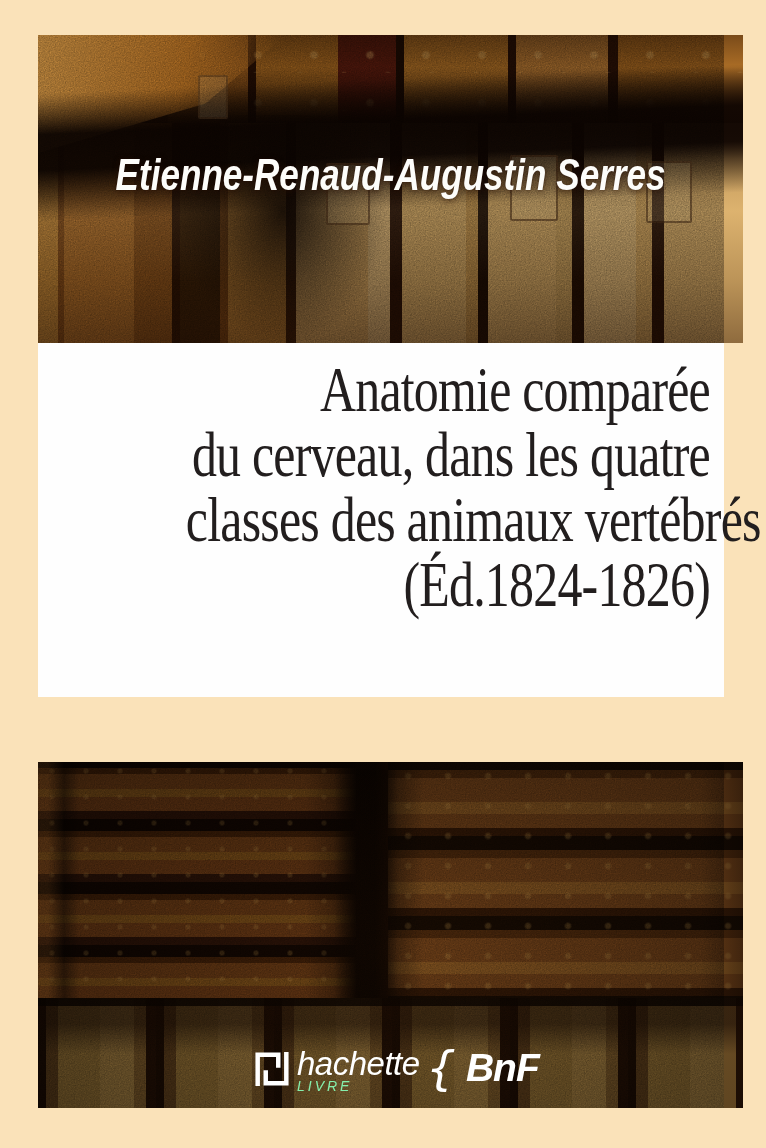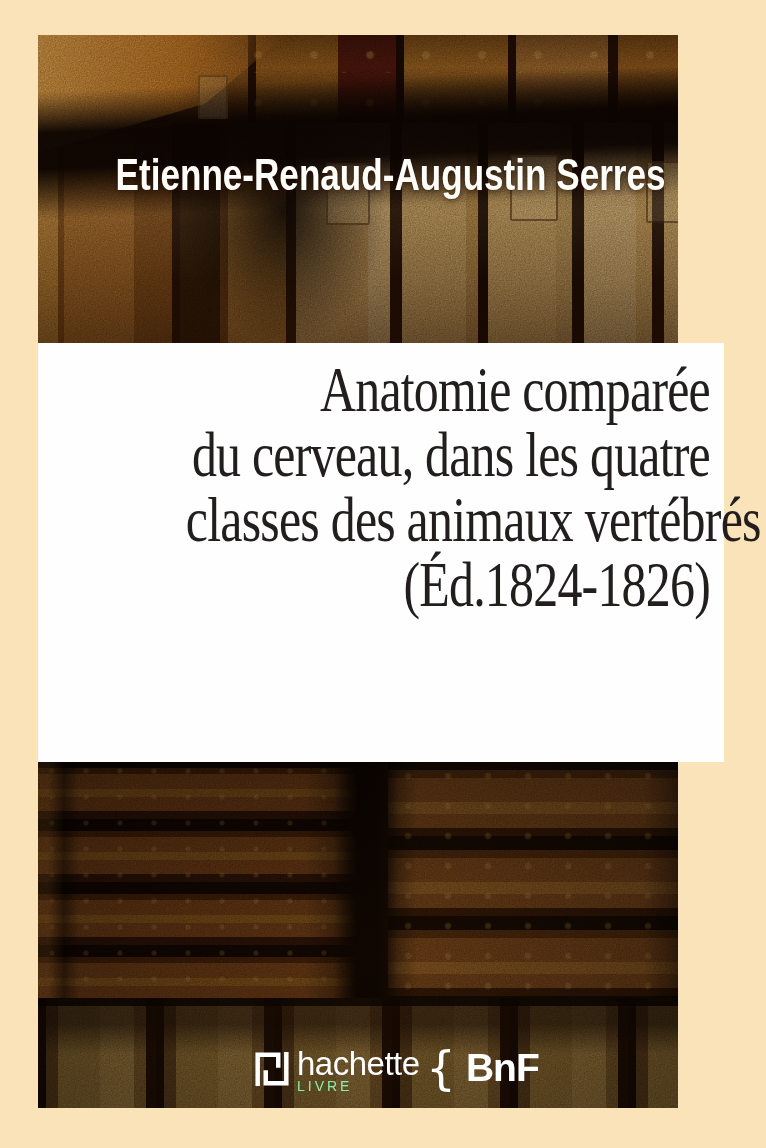--- a/index.html
+++ b/index.html
@@ -1,21 +1,21 @@
 <!DOCTYPE html>
 <html><head>
 <meta charset="utf-8">
 <style>
   html,body{margin:0;padding:0;background:#fae2b9;}
   .cover{
     position:relative;width:766px;height:1148px;overflow:hidden;
     background:#fae2b9;font-family:"Liberation Sans",sans-serif;
   }
   .frame{position:absolute;left:38px;top:35px;width:686px;height:1073px;}
-  .photo{position:absolute;left:0;overflow:hidden;width:640px;}
+  .photo{position:absolute;left:0;overflow:hidden;width:705px;font-style:italic;}
   .photo-top{top:0;height:308px;background:#6e3c10;}
   .photo-bottom{top:727px;height:346px;background:#190b03;}
   .decor{position:absolute;}
 
   
   .pt-base{inset:0;background:linear-gradient(180deg,
     #7c4412 0%,#8e5118 7%,#5c2d0a 13%,#27110a 22%,#1b0c04 32%,
     #7c4716 44%,#a96e2a 58%,#b5783a 76%,#965a20 92%,#7c4414 100%);}
   .pt-toprow{left:90px;right:0;top:0;height:92px;background:
     radial-gradient(circle at 18px 20px, rgba(240,190,110,.38) 2.5px, rgba(0,0,0,0) 5px),
@@ -53,21 +53,21 @@
   .lbl-c{left:608px;top:126px;width:42px;height:58px;}
   .lbl-d{left:160px;top:40px;width:26px;height:40px;border-color:rgba(58,26,6,.35);}
 
   
   .author-wrap{position:absolute;left:0;right:0;top:114px;text-align:center;z-index:6;}
   .author{display:inline-block;color:#fdfdfa;font-weight:700;font-size:45px;
     letter-spacing:0px;white-space:nowrap;transform:scaleX(.78);transform-origin:50% 50%;
     text-shadow:0 2px 7px rgba(40,15,0,.6),0 0 2px rgba(40,15,0,.45);}
 
   
-  .title-panel{position:absolute;left:0;top:308px;width:686px;height:419px;background:#fefefe;}
+  .title-panel{position:absolute;left:0;top:308px;width:686px;height:354px;background:#fefefe;}
   .title{position:absolute;top:14px;right:14px;left:0;text-align:right;
     font-family:"Liberation Serif",serif;color:#221e1e;font-size:64px;line-height:65px;
     font-weight:400;letter-spacing:-1px;transform:scaleX(.78);transform-origin:100% 0;}
   .tline{white-space:nowrap;}
 
   
   .pb-left{left:0;top:0;width:318px;height:242px;background:
     radial-gradient(circle at 14px 9px, rgba(235,180,90,.26) 1.6px, rgba(0,0,0,0) 3.4px),
     repeating-linear-gradient(180deg,
       #0e0502 0 6px,#4a250a 6px 12px,#7e471a 12px 27px,#95601f 27px 35px,

